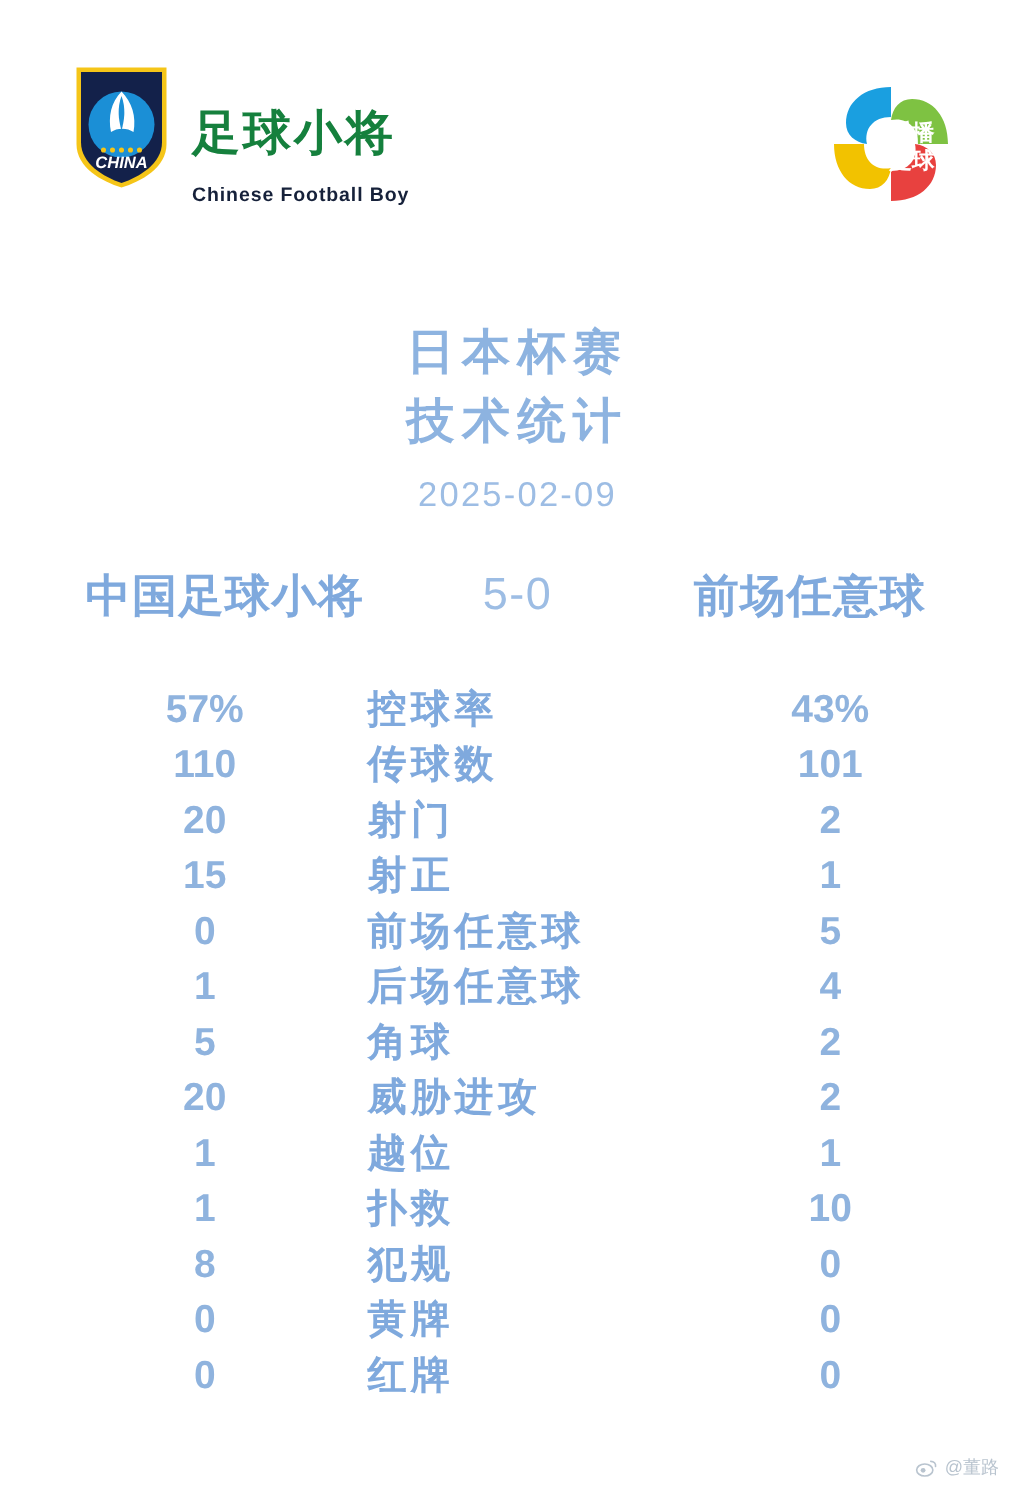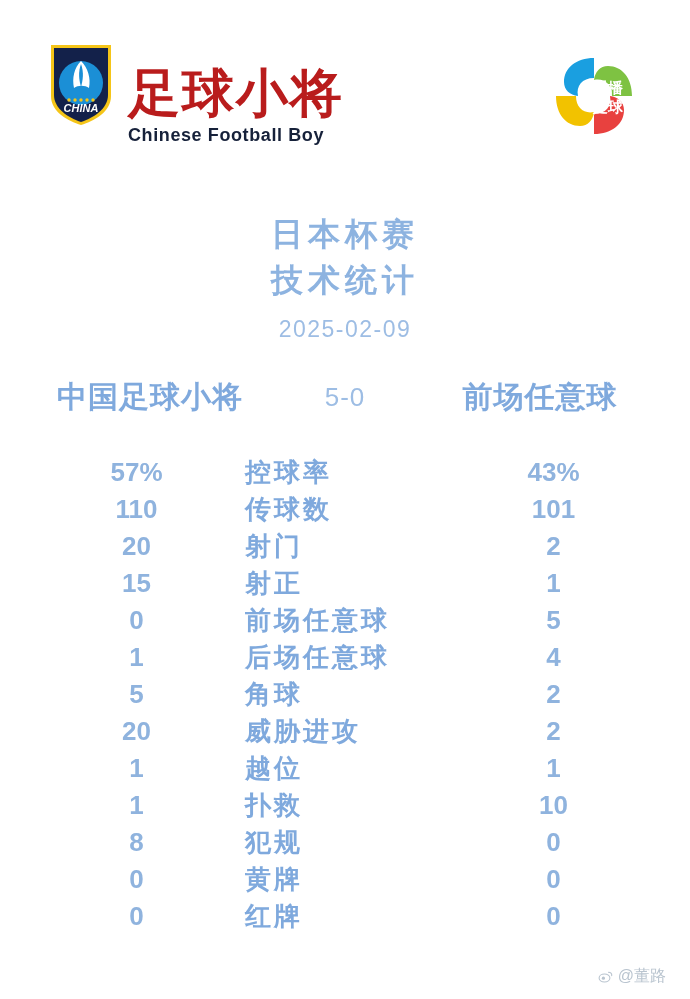--- a/index.html
+++ b/index.html
@@ -34,30 +34,30 @@
     position: relative;
     margin-right: 14px;
     font-style: italic;
   }
   .crest svg { display: block; }
 
   .brand-text {
     margin-top: 30px;
   }
   .brand-cn {
-    font-size: 52px;
-    font-weight: bold;
-    color: #b91c1c;
+    font-size: 32px;
+    font-weight: bold;
+    color: #15803d;
     letter-spacing: 2px;
     line-height: 1;
-    font-family: Liberation Mono, monospace;
+    font-family: Liberation Sans, sans-serif;
   }
   .brand-en {
-    margin-top: 1px;
-    font-size: 18px;
+    margin-top: 18px;
+    font-size: 13px;
     font-weight: bold;
     color: #16213a;
     letter-spacing: 0.6px;
   }
 
   .brand-right {
     position: absolute;
     right: 48px;
     top: 48px;
     width: 96px;
@@ -96,21 +96,21 @@
     flex: 1 1 0;
     text-align: center;
     font-size: 30px;
     font-weight: bold;
     color: #7fa9dd;
     letter-spacing: 1px;
   }
   .score {
     flex: 0 0 150px;
     text-align: center;
-    font-size: 26px;
+    font-size: 30px;
     color: #9dbde4;
     letter-spacing: 1px;
   }
 
   
   .stats {
     margin-top: 36px;
     padding: 0 28px;
   }
   .stat-row {
@@ -134,21 +134,21 @@
     letter-spacing: 3px;
   }
 
   
   .footer {
     position: absolute;
     right: 24px;
     bottom: 12px;
     display: flex;
     align-items: center;
-    font-size: 16px;
+    font-size: 12px;
     color: #b9c4cf;
   }
   .weibo-icon {
     margin-right: 5px;
     display: inline-flex;
   }
 </style>
 </head>
 <body>
 

